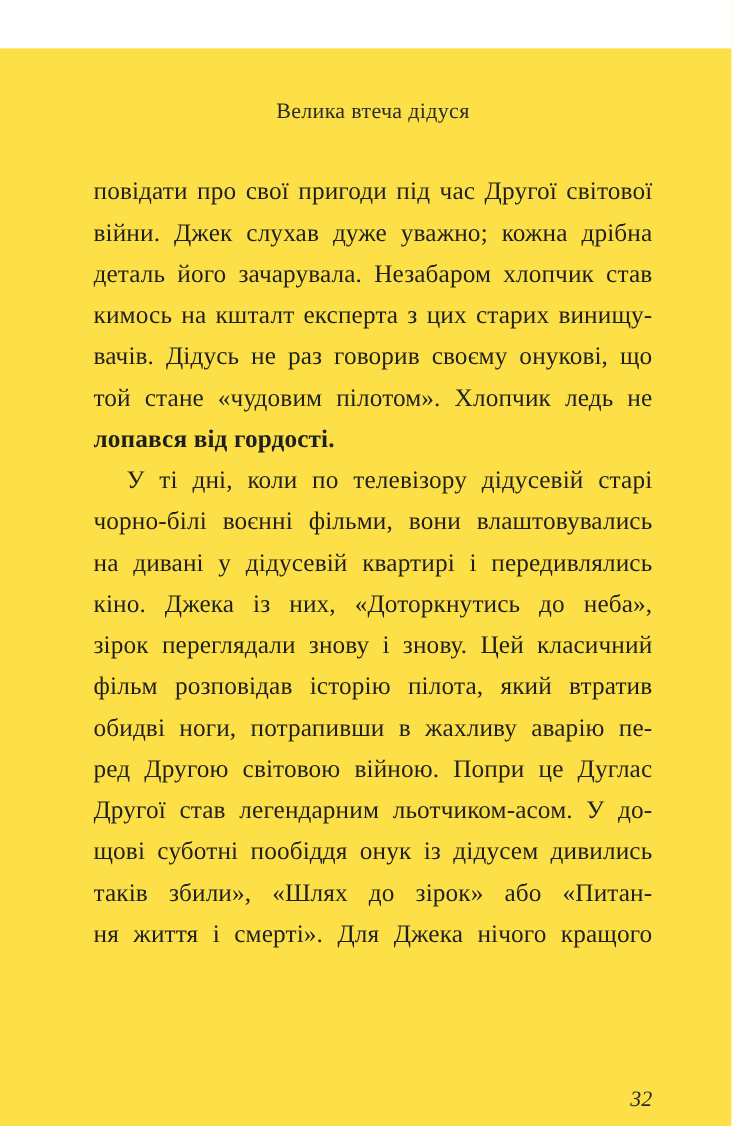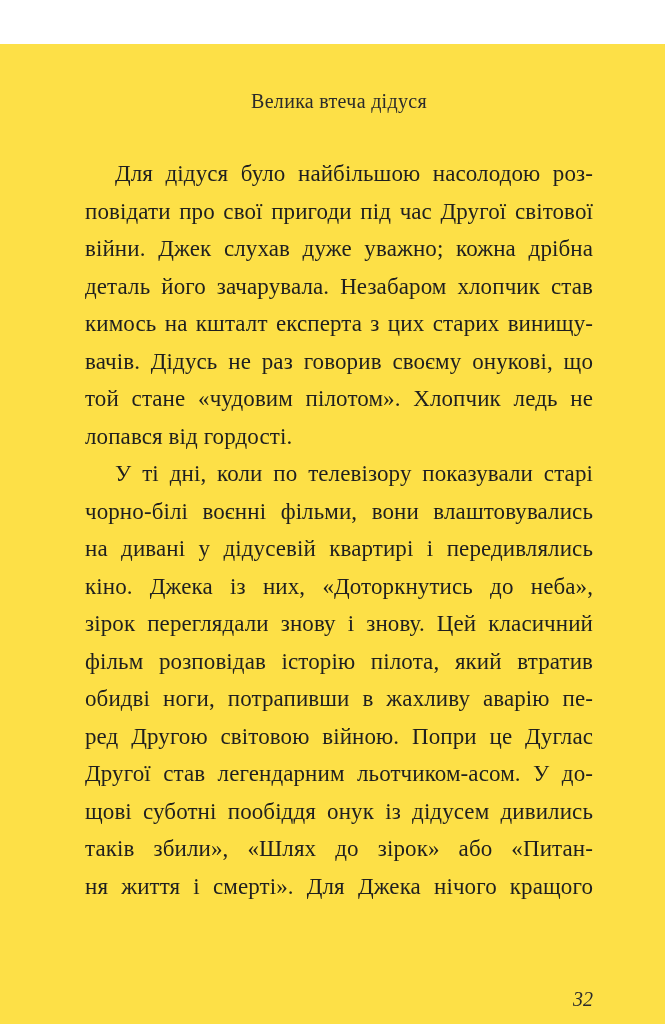--- a/index.html
+++ b/index.html
@@ -39,20 +39,21 @@
     line-height: 37.5px;
     font-size: 23px;
     text-align: justify;
     text-align-last: justify;
     overflow: hidden;
     letter-spacing: 0.1px;
   }
   .line.last {
     text-align: center;
     text-align-last: left;
+    font-weight: bold;
   }
   .line.indent {
     padding-left: 30px;
     box-sizing: border-box;
   }
   .folio {
     position: absolute;
     top: 944px;
     left: 85px;
     width: 508px;
@@ -64,30 +65,29 @@
 </style>
 </head>
 <body>
 
 <div class="page">
 
   <div class="running-head">Велика втеча дідуся</div>
 
   <div class="body-text">
 
-    <div class="line indent">Для дідуся було найбільшою насолодою роз-</div>
     <div class="line">повідати про свої пригоди під час Другої світової</div>
     <div class="line">війни. Джек слухав дуже уважно; кожна дрібна</div>
     <div class="line">деталь його зачарувала. Незабаром хлопчик став</div>
     <div class="line">кимось на кшталт експерта з цих старих винищу-</div>
     <div class="line">вачів. Дідусь не раз говорив своєму онукові, що</div>
     <div class="line">той стане «чудовим пілотом». Хлопчик ледь не</div>
     <div class="line last">лопався від гордості.</div>
 
-    <div class="line indent">У ті дні, коли по телевізору показували старі</div>
+    <div class="line indent">У ті дні, коли по телевізору дідусевій старі</div>
     <div class="line">чорно-білі воєнні фільми, вони влаштовувались</div>
     <div class="line">на дивані у дідусевій квартирі і передивлялись</div>
     <div class="line">кіно. Джека із них, «Доторкнутись до неба»,</div>
     <div class="line">зірок переглядали знову і знову. Цей класичний</div>
     <div class="line">фільм розповідав історію пілота, який втратив</div>
     <div class="line">обидві ноги, потрапивши в жахливу аварію пе-</div>
     <div class="line">ред Другою світовою війною. Попри це Дуглас</div>
     <div class="line">Другої став легендарним льотчиком-асом. У до-</div>
     <div class="line">щові суботні пообіддя онук із дідусем дивились</div>
     <div class="line">таків збили», «Шлях до зірок» або «Питан-</div>

